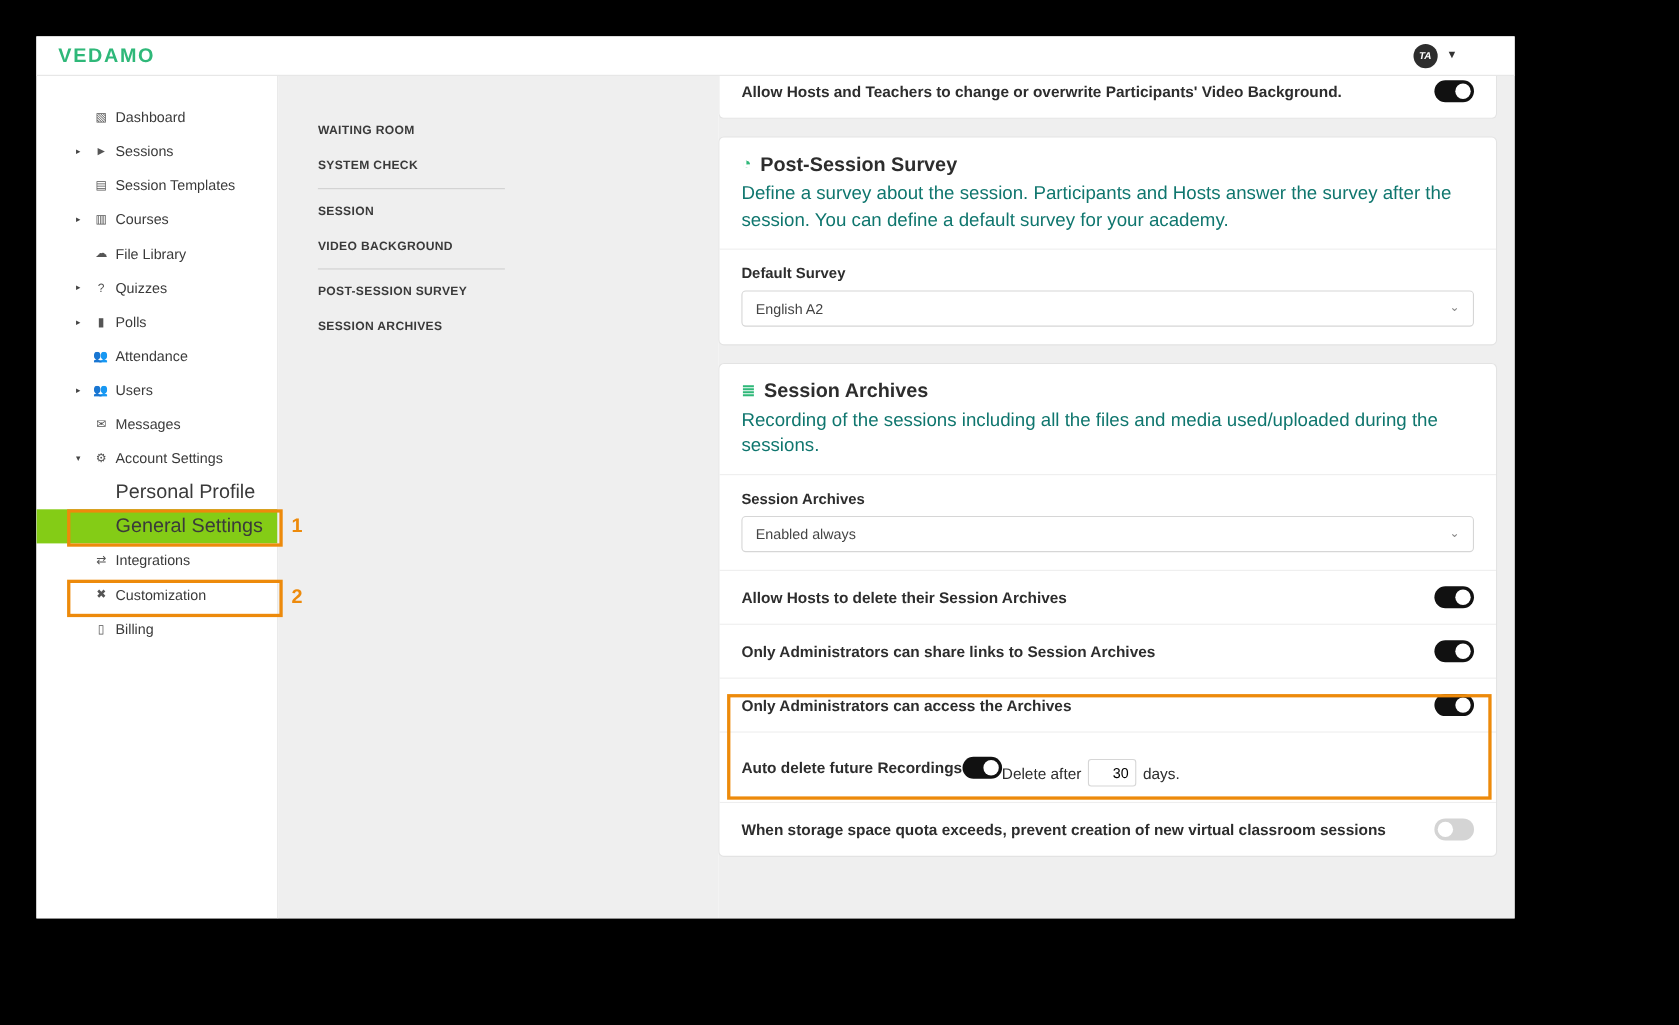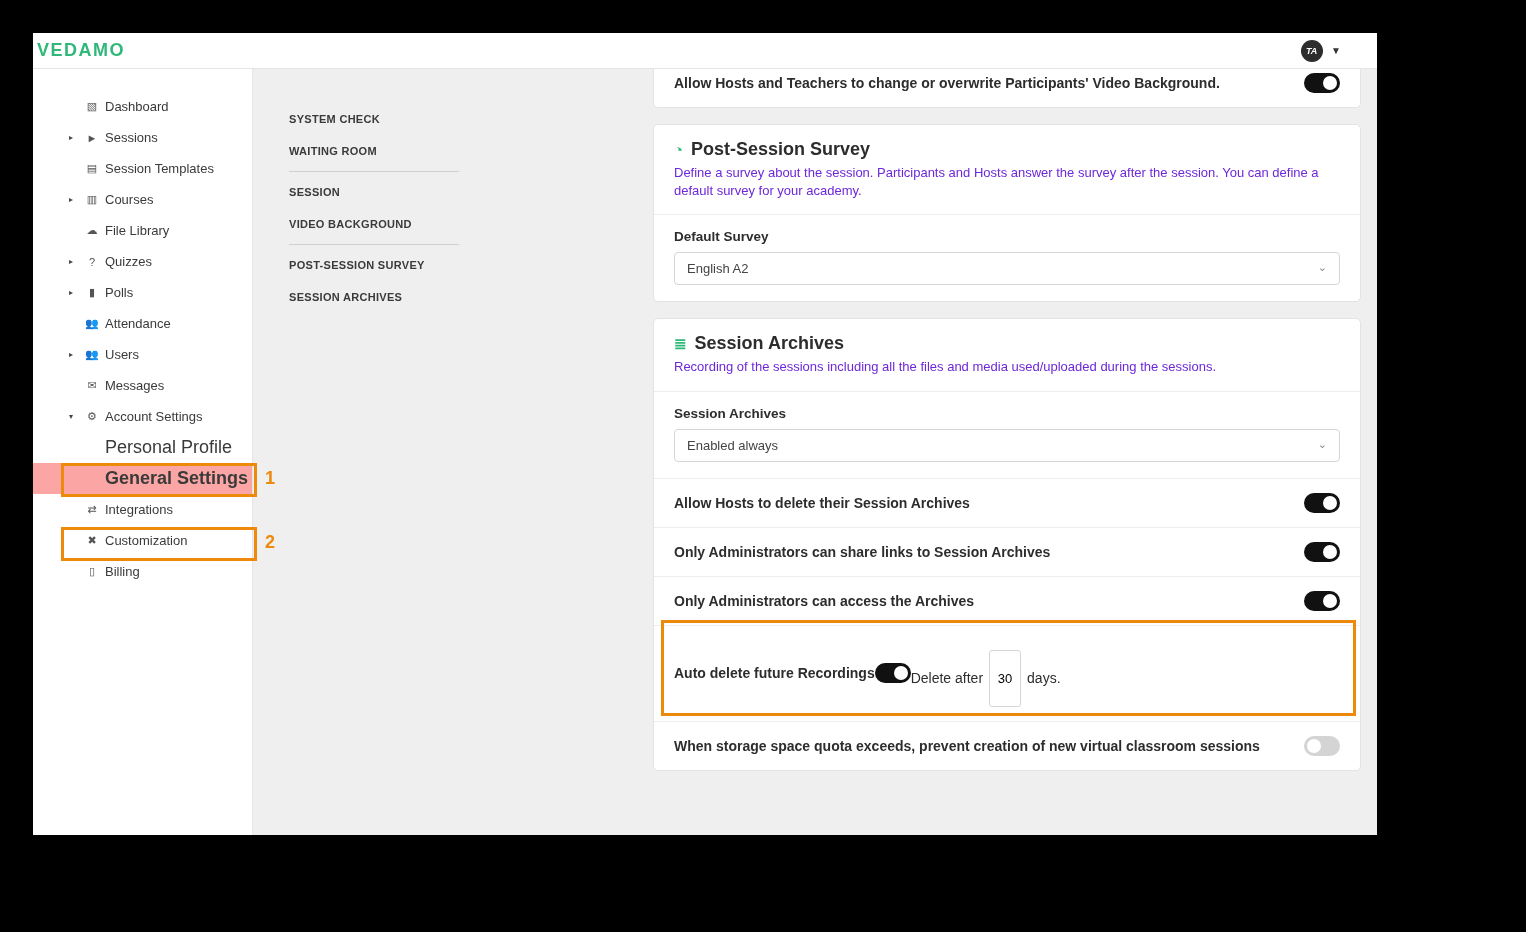--- a/index.html
+++ b/index.html
@@ -22,21 +22,21 @@
     background: #fff;
     display: flex;
     flex-direction: column;
     overflow: hidden;
   }
   
   .app-header {
     height: 36px;
     display: flex;
     align-items: center;
-    padding: 0 0;
+    padding: 0 16px;
     border-bottom: 1px solid #e5e5e5;
     background: #fff;
   }
   .logo {
     color: #2fb879;
     font-weight: 800;
     font-size: 18px;
     letter-spacing: 1.5px;
     padding-left: 4px;
   }
@@ -89,22 +89,22 @@
   .nav-item .icon, .nav-sub-item .icon {
     position: absolute;
     left: 52px;
     width: 14px; height: 14px;
     color: #555;
     display:flex; align-items:center; justify-content:center;
   }
   .nav-item .label, .nav-sub-item .label { padding-left: 22px; }
   .nav-sub-item { padding-left: 72px; height: 31px; font-size: 18px; }
   .nav-sub-item.active {
-    background: #fca5a5;
-    font-weight: 700;
+    background: #84cc16;
+    font-weight: 400;
   }
 
   
   .highlight1, .highlight2, .highlight3 {
     border: 3px solid #ed8a0b;
     position: absolute;
     pointer-events: none;
   }
   .highlight1 { left: 28px; width: 196px; top: 394px; height: 34px; }
   .highlight2 { left: 28px; width: 196px; top: 458px; height: 34px; }
@@ -160,22 +160,22 @@
   }
   .panel-header { padding: 14px 20px; }
   .panel-header .title {
     font-weight: 800;
     font-size: 18px;
     color: #2d2d2d;
     display: flex; align-items: center; gap: 8px;
   }
   .panel-header .title .hicn { color: #2fb879; font-size: 15px; }
   .panel-header .desc {
-    color: #6d28d9;
-    font-size: 13px;
+    color: #0f766e;
+    font-size: 17px;
     margin-top: 4px;
     line-height: 1.4;
   }
   .form-block { padding: 6px 20px 16px 20px; border-top: 1px solid #eee; }
   .form-label { font-size: 13.5px; font-weight: 700; color: #2d2d2d; margin: 8px 0; }
   .select {
     width: 100%;
     border: 1px solid #d6d6d6;
     border-radius: 4px;
     padding: 8px 12px;
@@ -199,22 +199,22 @@
     background: #fff;
     position: absolute;
     top: 3px;
   }
   .toggle.on { background: #111; }
   .toggle.on .knob { right: 3px; }
   .toggle.off { background: #d4d4d4; }
   .toggle.off .knob { left: 3px; }
 
   .inline-input {
-    width: 32px; border: 1px solid #d6d6d6; border-radius: 3px;
-    padding: 20px 6px; font-size: 13px; text-align: center; margin: 0 6px;
+    width: 44px; border: 1px solid #d6d6d6; border-radius: 3px;
+    padding: 4px 6px; font-size: 13px; text-align: right; margin: 0 6px;
     font-family: inherit;
   }
   .delete-after { font-size: 14px; color: #2d2d2d; margin-top: 10px; display:flex; align-items:center;}
 
   
   .annot3-box {
     position: absolute;
     border: 3px solid #ed8a0b;
     pointer-events: none;
   }
@@ -307,22 +307,22 @@
             </div>
           </div>
 
         <div class="highlight1"></div>
         <div class="annot-num annot1">1</div>
         <div class="highlight2"></div>
         <div class="annot-num annot2">2</div>
       </div>
 
       <div class="secondary-col" id="sec-mount">
+          <div class="sec-link">Waiting Room</div>
           <div class="sec-link">System Check</div>
-          <div class="sec-link">Waiting Room</div>
           <div class="sec-divider"></div>
           <div class="sec-link">Session</div>
           <div class="sec-link">Video Background</div>
           <div class="sec-divider"></div>
           <div class="sec-link">Post-Session Survey</div>
           <div class="sec-link">Session Archives</div>
         </div>
 
       <div class="main-col">
 

